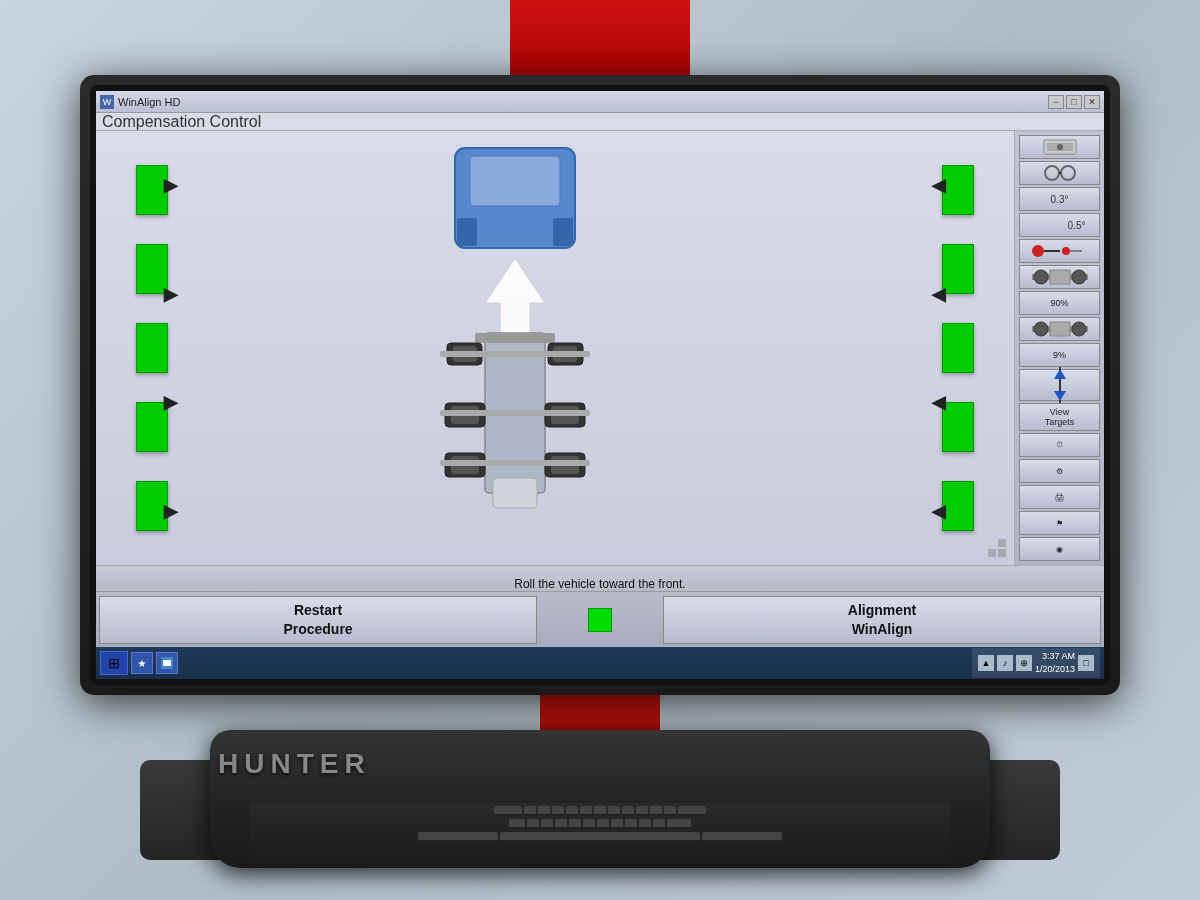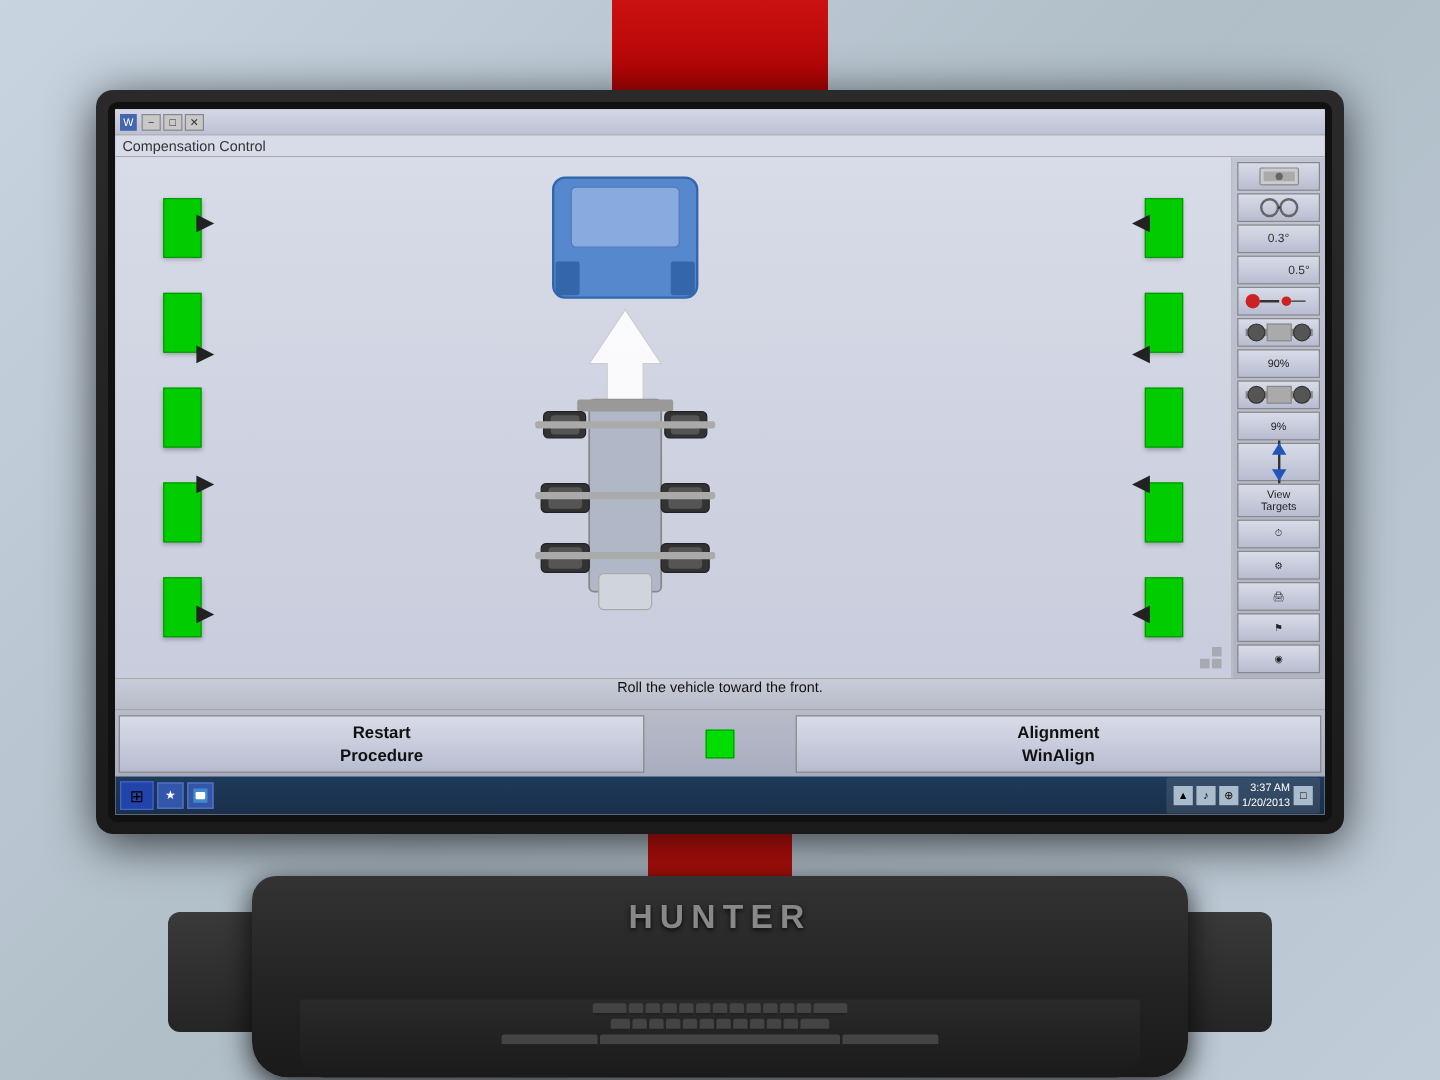--- a/index.html
+++ b/index.html
@@ -100,21 +100,21 @@
     }
 
     
     .sub-title-bar {
       background: #d8dce8;
       height: 18px;
       display: flex;
       align-items: center;
       padding: 0 6px;
       border-bottom: 1px solid #aaa;
-      font-size: 12px;
+      font-size: 16px;
       color: #333;
     }
 
     
     .breadcrumb {
       background: #eef0f8;
       padding: 3px 8px;
       border-bottom: 1px solid #ccc;
       font-size: 12px;
       font-weight: bold;
@@ -168,21 +168,21 @@
       position: absolute;
       left: 50%;
       top: 50%;
       transform: translate(-50%, -50%);
       width: 280px;
       height: 420px;
     }
 
     
     .right-panel {
-      width: 78px;
+      width: 90px;
       background: linear-gradient(180deg, #c0c4d4 0%, #b0b4c4 100%);
       border-left: 1px solid #aaa;
       display: flex;
       flex-direction: column;
       padding: 4px;
       gap: 2px;
       overflow: hidden;
     }
     .tool-btn {
       background: linear-gradient(180deg, #d8dce8 0%, #b8bcd0 100%);
@@ -201,21 +201,21 @@
       min-height: 28px;
       font-size: 9px;
       text-align: center;
     }
 
     
     .status-bar {
       background: linear-gradient(180deg, #c8ccd8 0%, #b8bcc8 100%);
       height: 26px;
       display: flex;
-      align-items: flex-start;
+      align-items: flex-end;
       justify-content: center;
       border-top: 1px solid #aaa;
       font-size: 12px;
       color: #111;
       font-weight: normal;
     }
 
     
     .bottom-buttons {
       background: linear-gradient(180deg, #b8bcc8 0%, #a8acc0 100%);
@@ -329,28 +329,28 @@
       top: 730px;
       left: 50%;
       transform: translateX(-50%);
       width: 780px;
       height: 170px;
       z-index: 3;
     }
 
     .console-body {
       width: 100%;
-      height: 168px;
+      height: 138px;
       background: linear-gradient(180deg, #333 0%, #222 60%, #1a1a1a 100%);
       border-radius: 20px 20px 30px 30px;
       box-shadow: 0 6px 24px rgba(0,0,0,0.8);
       position: relative;
       display: flex;
       flex-direction: column;
-      align-items: center;
+      align-items: flex-start;
       padding: 8px;
     }
 
     .console-label {
       font-family: Arial Black, Arial, sans-serif;
       font-size: 28px;
       font-weight: 900;
       color: #888;
       letter-spacing: 6px;
       text-transform: uppercase;
@@ -461,20 +461,21 @@
 
 <div class="stand-top"></div>
 
 <div class="monitor-outer">
   <div class="monitor-bezel">
     <div class="screen">
       <div class="screen-wrapper">
 
         <div class="title-bar">
           <div class="title-bar-icon">W</div>
+          <span class="title-bar-text">WinAlign HD</span>
           <div class="title-bar-controls">
             <div class="title-bar-btn">−</div>
             <div class="title-bar-btn">□</div>
             <div class="title-bar-btn">✕</div>
           </div>
         </div>
 
         <div class="sub-title-bar">
           <span>Compensation Control</span>
         </div>

